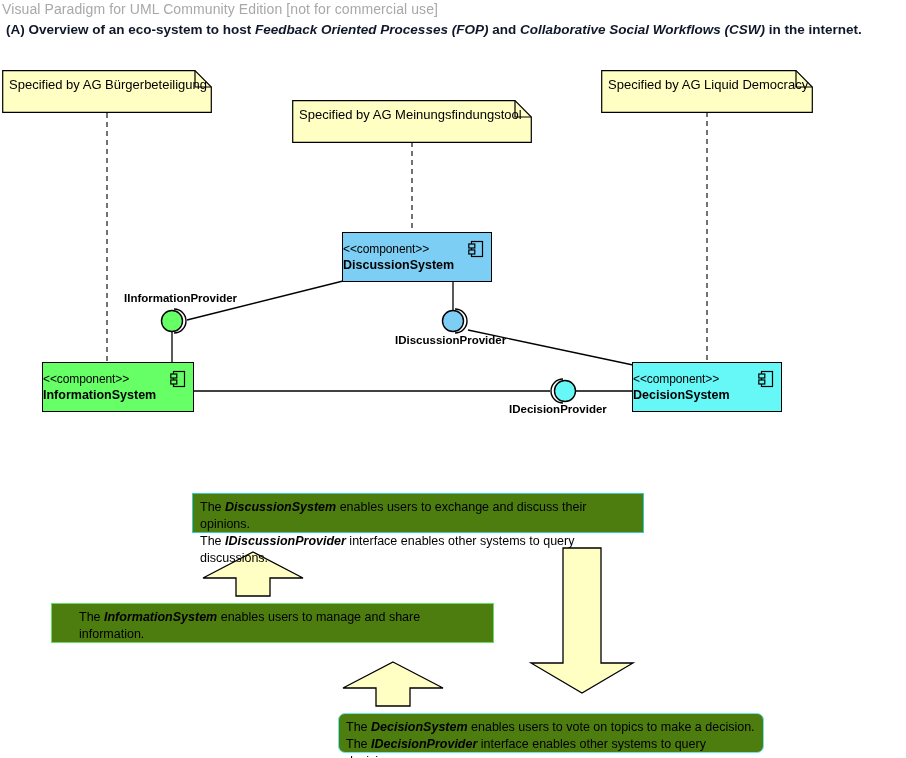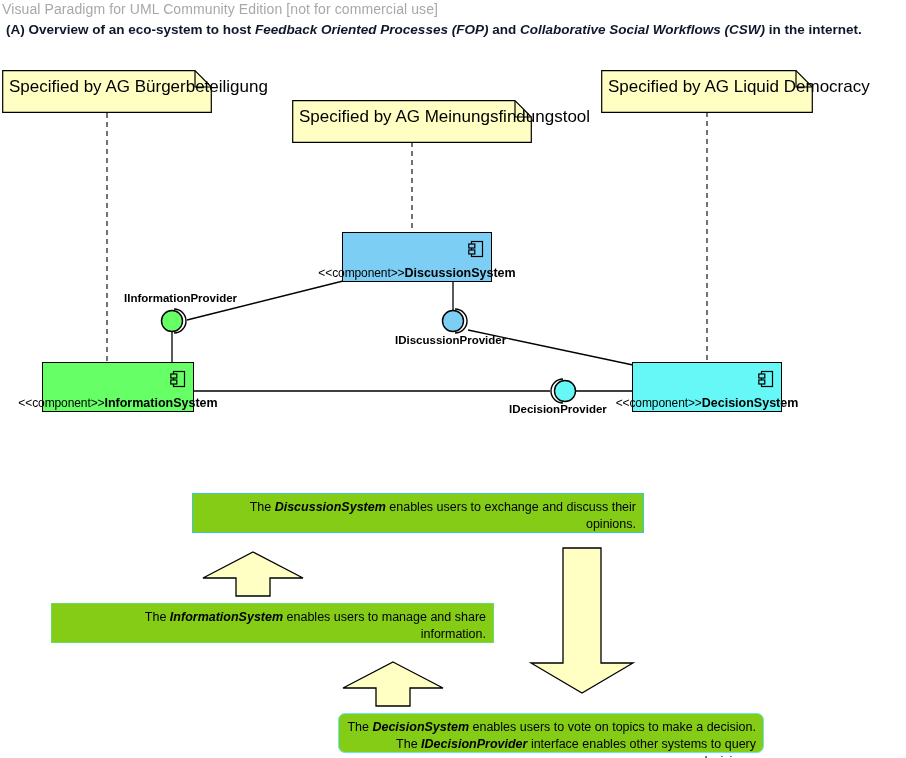--- a/index.html
+++ b/index.html
@@ -55,32 +55,33 @@
   
   .note {
     position: absolute;
     box-sizing: border-box;
   }
   .note svg { display: block; }
   .note-label {
     position: absolute;
     left: 7px;
     top: 7px;
-    font-size: 17px;
+    font-size: 13px;
     color: #000;
     white-space: nowrap;
   }
 
   
   .component {
     position: absolute;
     box-sizing: border-box;
     border: 1.4px solid #000;
     display: flex;
-    align-items: flex-end;
+    flex-direction: column;
+    align-items: flex-start;
     justify-content: center;
     color: #000;
   }
   .component .stereo {
     font-size: 12px;
     line-height: 15px;
     letter-spacing: -0.1px;
   }
   .component .cname {
     font-size: 12.5px;
@@ -106,27 +107,26 @@
     font-size: 11.5px;
     font-weight: bold;
     color: #000;
     white-space: nowrap;
   }
 
   
   .descbox {
     position: absolute;
     box-sizing: border-box;
-    background: #84cc16;
+    background: #4d7c0f;
     border: 1.6px solid #000;
     padding: 5px 7px 6px 7px;
     font-size: 12.5px;
     line-height: 17px;
     color: #000;
-    text-align: right;
   }
   .descbox b { font-weight: bold; font-style: italic; }
 
   
   .blockarrow { position: absolute; }
   .blockarrow svg { display: block; overflow: visible; }
 </style>
 </head>
 <body>
 
@@ -248,20 +248,21 @@
   </div>
 
   <div class="blockarrow" style="left:342px; top:661px;">
     <svg width="102" height="46" viewBox="0 0 102 46">
       <path d="M51,1 L101,27 L68,27 L68,45 L34,45 L34,27 L1,27 Z" fill="#ffffc4" stroke="#000" stroke-width="1.3" stroke-linejoin="miter"></path>
     </svg>
   </div>
 
   <div class="descbox" style="left:192px; top:493px; width:452px; height:40px; border-color:#33cccc;">
     <div><span>The </span><b>DiscussionSystem</b><span> enables users to exchange and discuss their opinions.</span></div>
+    <div><span>The </span><b>IDiscussionProvider</b><span> interface enables other systems to query discussions.</span></div>
   </div>
 
   <div class="descbox" style="left:51px; top:603px; width:443px; height:40px; border-color:#66dd66;padding-left:27px;">
     <div><span>The </span><b>InformationSystem</b><span> enables users to manage and share information.</span></div>
   </div>
 
   <div class="descbox" style="left:338px; top:713px; width:426px; height:40px; border-color:#66e8e8;border-radius:7px;">
     <div><span>The </span><b>DecisionSystem</b><span> enables users to vote on topics to make a decision.</span></div>
     <div><span>The </span><b>IDecisionProvider</b><span> interface enables other systems to query decisions.</span></div>
   </div>

